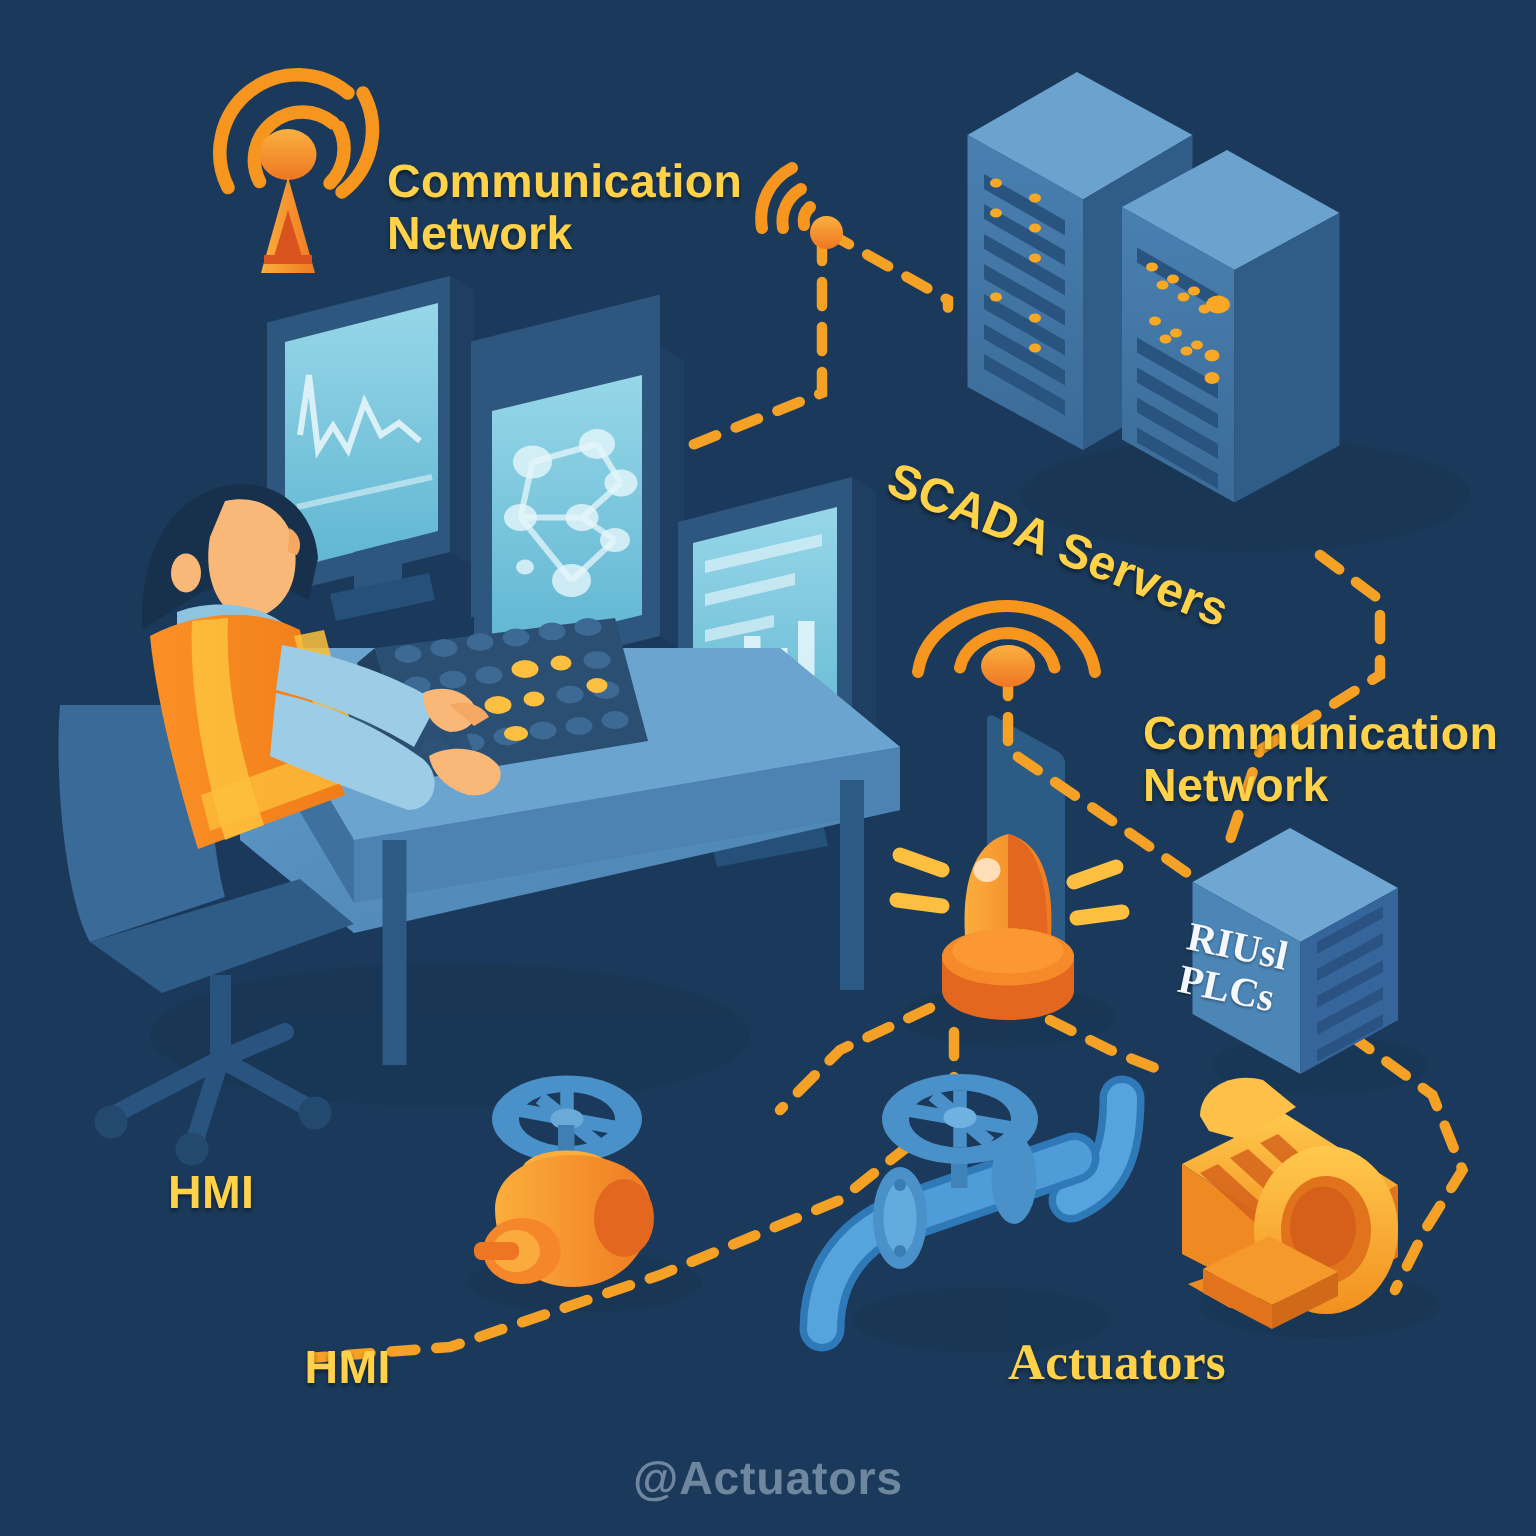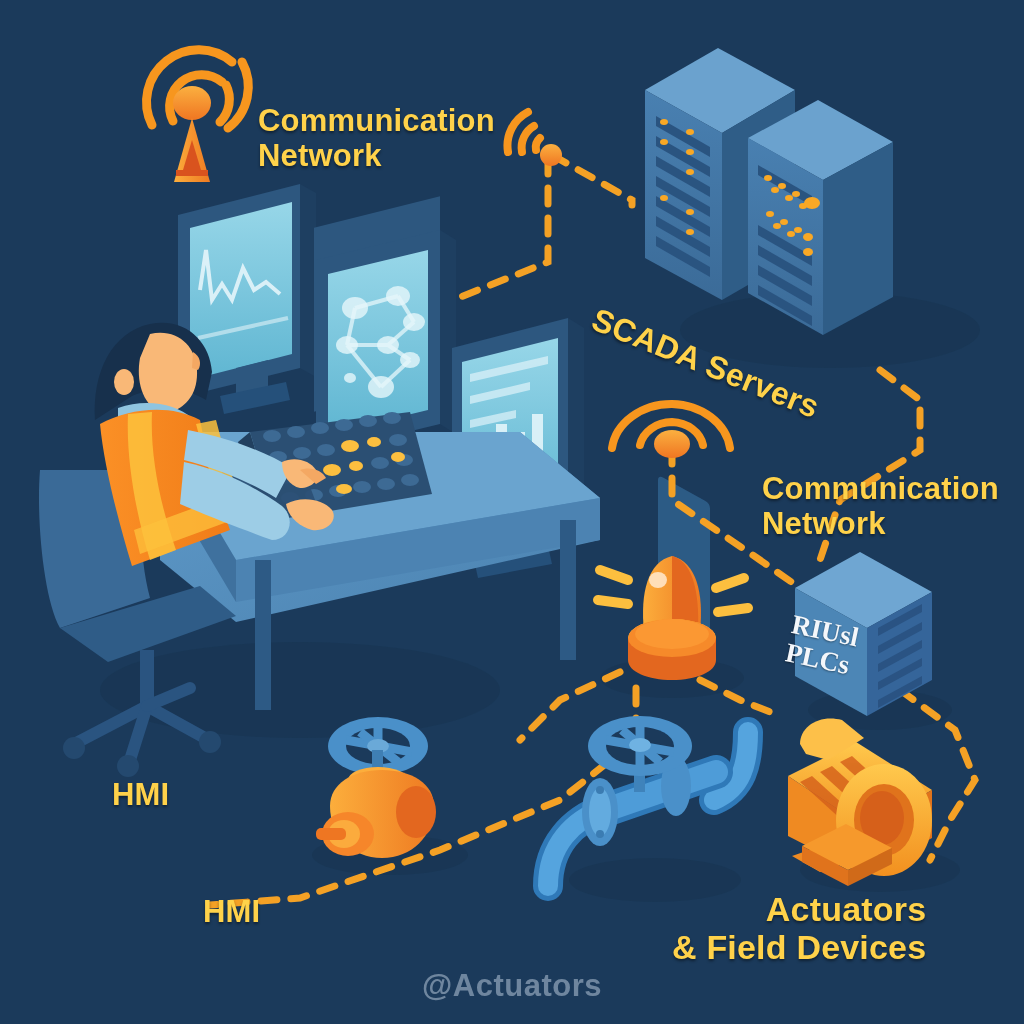--- a/index.html
+++ b/index.html
@@ -4,21 +4,21 @@
 <style>
   html,body{margin:0;padding:0;background:#1b3a5b;}
   body{width:1024px;height:1024px;overflow:hidden;font-family:"Liberation Sans",sans-serif;}
   #stage{position:relative;width:1024px;height:1024px;background:#0f172a;}
   #art{position:absolute;inset:0;}
   .lbl{position:absolute;color:#ffd24a;font-weight:700;letter-spacing:.2px;
        text-shadow:0 2px 3px rgba(0,0,0,.45);line-height:1.12;}
   .lbl-comm-top{left:258px;top:104px;font-size:31px;}
   .lbl-comm-right{left:762px;top:472px;font-size:31px;}
   .lbl-scada{left:600px;top:302px;font-size:32px;transform:rotate(22deg);transform-origin:left top;}
-  .lbl-actuators{left:672px;top:890px;font-size:34px;text-align:right;}
+  .lbl-actuators{left:672px;top:890px;font-size:34px;text-align:left;font-family:Liberation Serif, serif;}
   .lbl-hmi-1{left:112px;top:778px;font-size:31px;}
   .lbl-hmi-2{left:203px;top:895px;font-size:31px;}
   .lbl-rtu{position:absolute;left:795px;top:610px;width:92px;color:#f4f7fb;
      font-family:"Liberation Serif",serif;font-size:27px;font-weight:700;line-height:1.06;
      transform:rotate(12deg);transform-origin:left top;text-shadow:0 1px 2px rgba(0,0,0,.4);}
   .watermark{position:absolute;left:0;top:968px;width:1024px;text-align:center;
      color:#7e94ab;font-size:31px;font-weight:600;letter-spacing:.5px;opacity:.85;}
 </style>
 </head>
 <body>
@@ -413,20 +413,19 @@
     <div>Network</div>
   </div>
 
   <div class="lbl-rtu">
     <div>RIUsl</div>
     <div>PLCs</div>
   </div>
 
   <div class="lbl lbl-actuators">
     <div>Actuators</div>
-    <div>&amp; Field Devices</div>
   </div>
 
   <div class="lbl lbl-hmi-1">HMI</div>
   <div class="lbl lbl-hmi-2">HMI</div>
 
   <div class="watermark">@Actuators</div>
 </div>
 
 </body></html>

